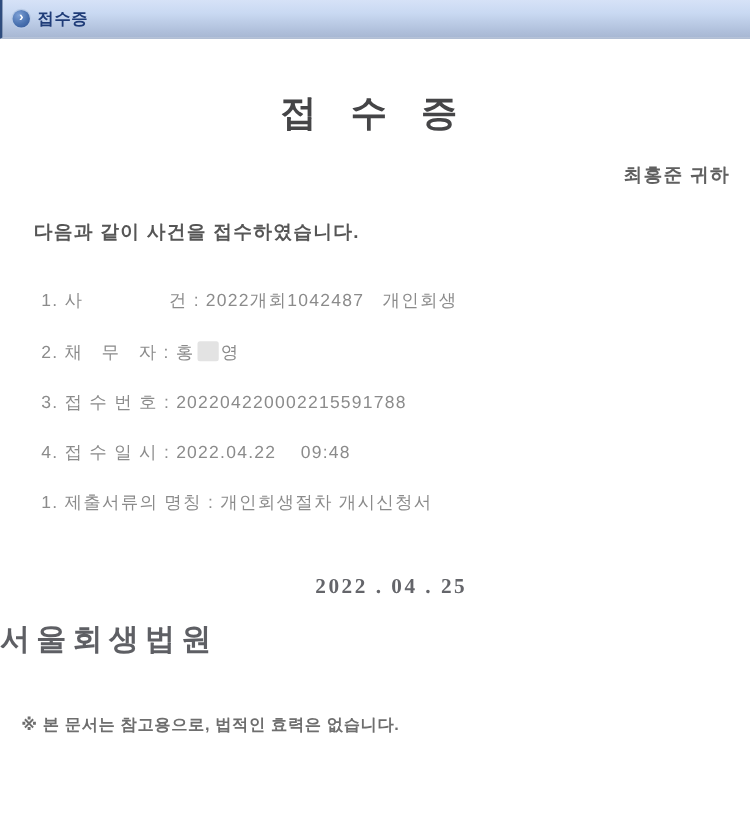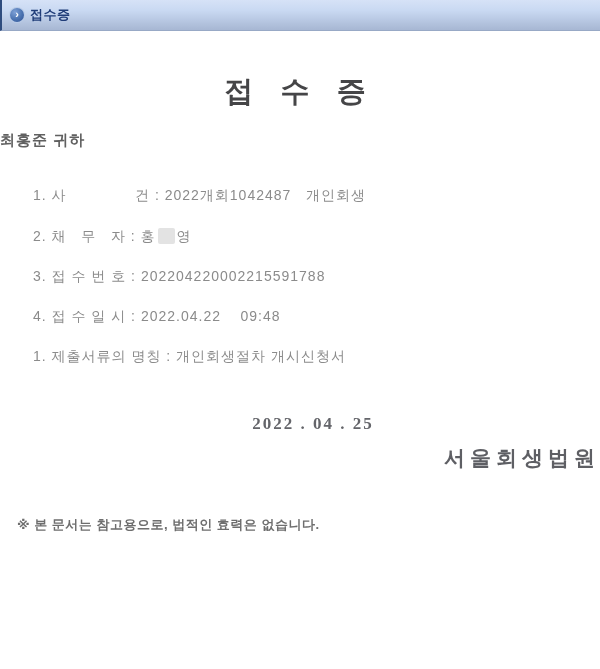--- a/index.html
+++ b/index.html
@@ -55,22 +55,22 @@
     text-align: center;
     font-family: "Liberation Serif", "DejaVu Serif", serif;
     font-size: 29px;
     font-weight: bold;
     color: #454547;
     letter-spacing: 10px;
     line-height: 1;
   }
   .recipient {
     margin-top: 25px;
-    padding-right: 24px;
-    text-align: left;
+    padding-right: 16px;
+    text-align: right;
     font-size: 15px;
     font-weight: bold;
     color: #606060;
     letter-spacing: 1px;
   }
   .intro-text {
     margin-top: 26px;
     padding-left: 27px;
     font-size: 15px;
     font-weight: bold;
@@ -102,24 +102,24 @@
     margin-top: 50px;
     text-align: center;
     font-family: "Liberation Serif", "DejaVu Serif", serif;
     font-size: 17px;
     font-weight: bold;
     color: #64656a;
     letter-spacing: 2px;
     padding-left: 26px;
   }
   .issuing-court {
-    margin-top: 10px;
-    text-align: right;
+    margin-top: 16px;
+    text-align: left;
     font-family: "Liberation Serif", "DejaVu Serif", serif;
-    font-size: 21px;
+    font-size: 24px;
     font-weight: bold;
     color: #5e5f64;
     letter-spacing: 5px;
   }
   .disclaimer {
     margin-top: 44px;
     padding-left: 17px;
     font-size: 13px;
     font-weight: bold;
     color: #6e6e6e;
@@ -133,20 +133,21 @@
   <span class="header-icon">›</span>
   <span class="header-title">접수증</span>
 </div>
 
 <div class="receipt-document">
 
   <div class="doc-title">접 수 증</div>
 
   <div class="recipient">최홍준 귀하</div>
 
+  <div class="intro-text">다음과 같이 사건을 접수하였습니다.</div>
 
   <div class="items">
     <div class="item-line">1. 사              건 : 2022개회1042487   개인회생</div>
     <div class="item-line"><span>2. 채   무   자 : 홍</span><span class="redaction-box"></span><span>영</span></div>
     <div class="item-line">3. 접 수 번 호 : 202204220002215591788</div>
     <div class="item-line">4. 접 수 일 시 : 2022.04.22    09:48</div>
     <div class="item-line">1. 제출서류의 명칭 : 개인회생절차 개시신청서</div>
   </div>
 
   <div class="issue-date">2022 . 04 . 25</div>

